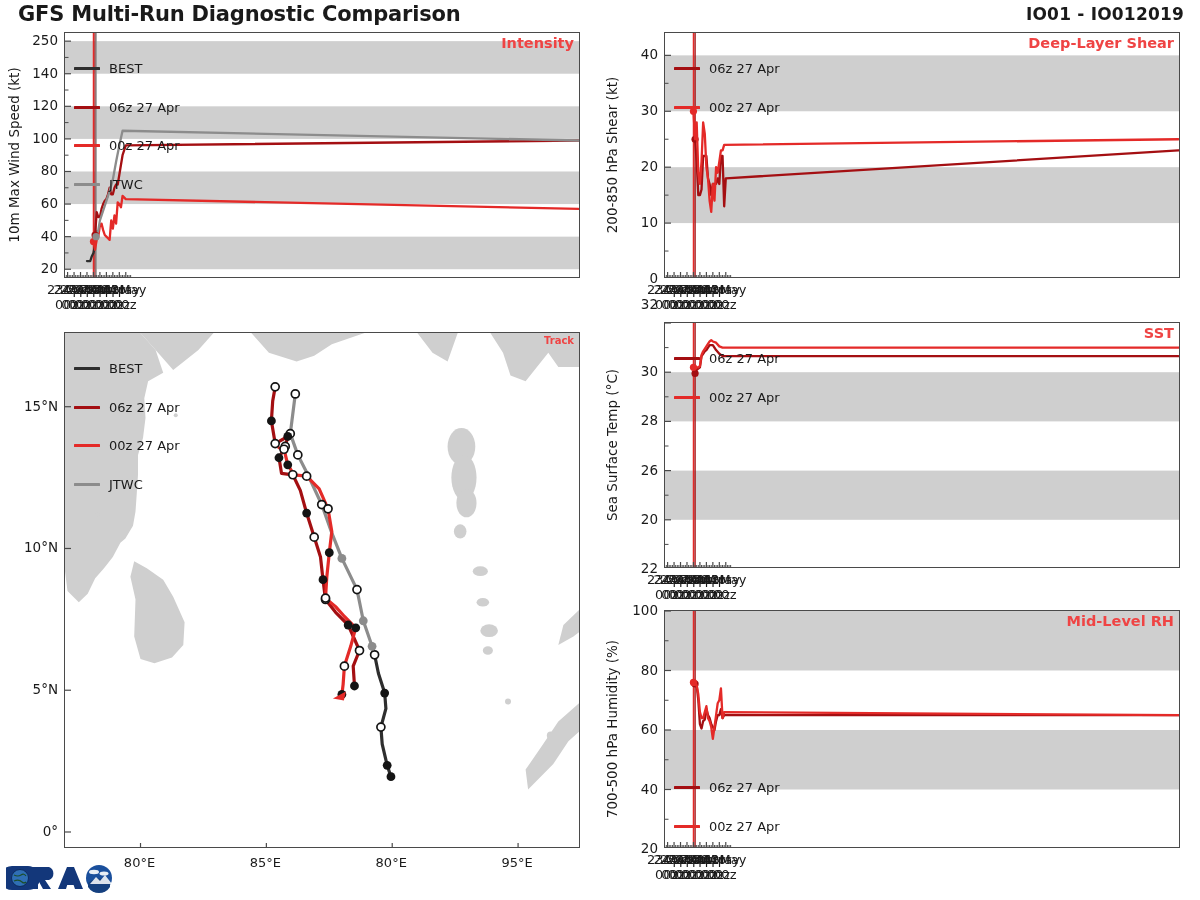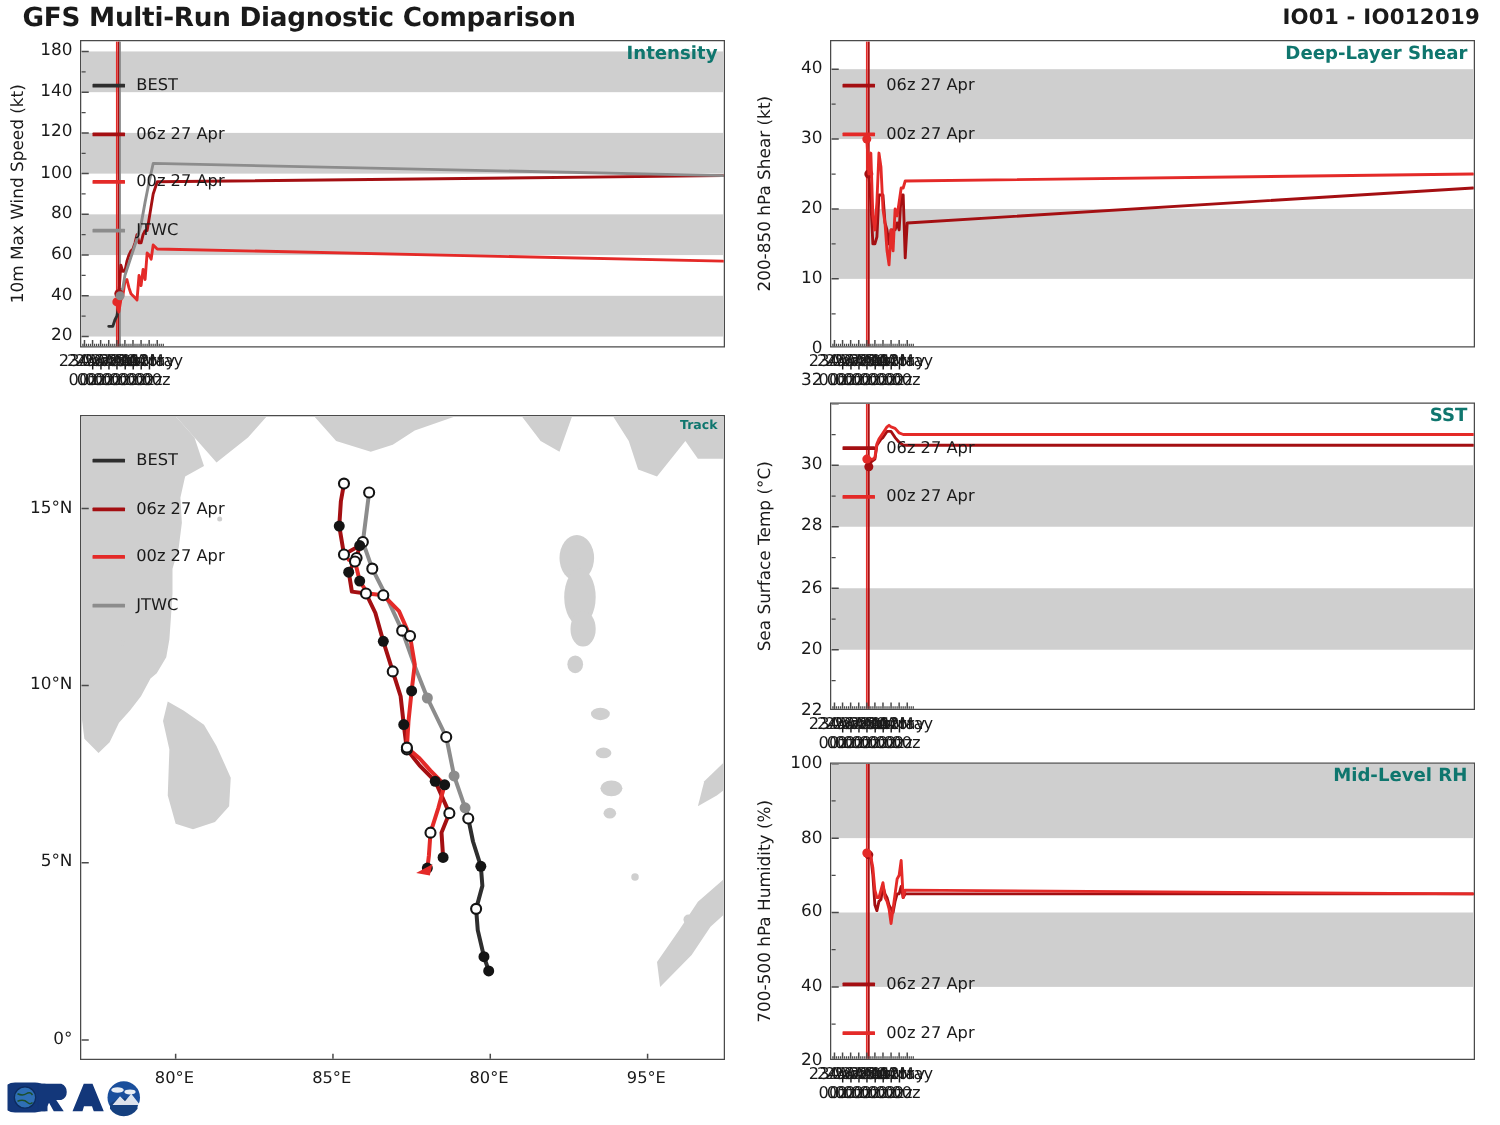--- a/index.html
+++ b/index.html
@@ -6,21 +6,21 @@
   body{width:1200px;height:900px;position:relative;overflow:hidden;
        font-family:"DejaVu Sans","Liberation Sans",sans-serif;color:#1a1a1a;}
 
   .title-left{position:absolute;left:18px;top:2px;font-size:21px;font-weight:bold;letter-spacing:-0.2px;}
   .title-right{position:absolute;right:16px;top:4px;font-size:17px;font-weight:bold;letter-spacing:0.2px;}
 
   .panel{position:absolute;box-sizing:border-box;}
   .frame{position:absolute;left:0;top:0;right:0;bottom:0;border:1.3px solid #4a4a4a;background:#fff;overflow:hidden;}
   .plotsvg{position:absolute;left:0;top:0;}
 
-  .corner-label{position:absolute;right:6px;top:3px;font-size:14.5px;font-weight:bold;color:#0f766e;z-index:6;}
+  .corner-label{position:absolute;right:6px;top:3px;font-size:14.5px;font-weight:bold;color:#ef4444;z-index:6;}
   .corner-label.map{font-size:10px;}
 
   .ylabel{position:absolute;transform-origin:0 0;white-space:nowrap;font-size:13.5px;}
   .ytick{position:absolute;right:0;transform:translateY(-50%);font-size:13.5px;text-align:right;white-space:nowrap;}
   .xtick{position:absolute;transform:translateX(-50%);font-size:13px;text-align:center;line-height:1.12;white-space:nowrap;}
 
   .legend{position:absolute;z-index:7;font-size:13px;line-height:1.0;}
   .legend .row{display:flex;align-items:center;height:15.5px;margin-top:23px;}
   .legend .swatch{width:26px;height:3.4px;border-radius:0.5px;margin-right:9px;flex:0 0 auto;}
   .legend .lbl{white-space:nowrap;color:#1a1a1a;}
@@ -456,21 +456,21 @@
 </div>
 
 <div id="axis-layer">
     <div class="ytick" style="left:18px;top:268.2251655629139px;width:40px;">20</div>
     <div class="ytick" style="left:18px;top:235.64238410596028px;width:40px;">40</div>
     <div class="ytick" style="left:18px;top:203.05960264900662px;width:40px;">60</div>
     <div class="ytick" style="left:18px;top:170.47682119205297px;width:40px;">80</div>
     <div class="ytick" style="left:18px;top:137.89403973509934px;width:40px;">100</div>
     <div class="ytick" style="left:18px;top:105.31125827814569px;width:40px;">120</div>
     <div class="ytick" style="left:18px;top:72.72847682119203px;width:40px;">140</div>
-    <div class="ytick" style="left:18px;top:40.14569536423841px;width:40px;">180</div>
+    <div class="ytick" style="left:18px;top:40.14569536423841px;width:40px;">250</div>
     <div class="xtick" style="left:66.58646616541353px;top:283px;">23Apr<br>00z</div>
     <div class="xtick" style="left:73.05263157894736px;top:283px;">24Apr<br>00z</div>
     <div class="xtick" style="left:79.51879699248119px;top:283px;">25Apr<br>00z</div>
     <div class="xtick" style="left:85.98496240601503px;top:283px;">26Apr<br>00z</div>
     <div class="xtick" style="left:92.45112781954886px;top:283px;">27Apr<br>00z</div>
     <div class="xtick" style="left:98.91729323308269px;top:283px;">28Apr<br>00z</div>
     <div class="xtick" style="left:105.38345864661653px;top:283px;">29Apr<br>00z</div>
     <div class="xtick" style="left:111.84962406015036px;top:283px;">30Apr<br>00z</div>
     <div class="xtick" style="left:118.31578947368419px;top:283px;">01May<br>00z</div>
     <div class="xtick" style="left:124.78195488721803px;top:283px;">02May<br>00z</div>

